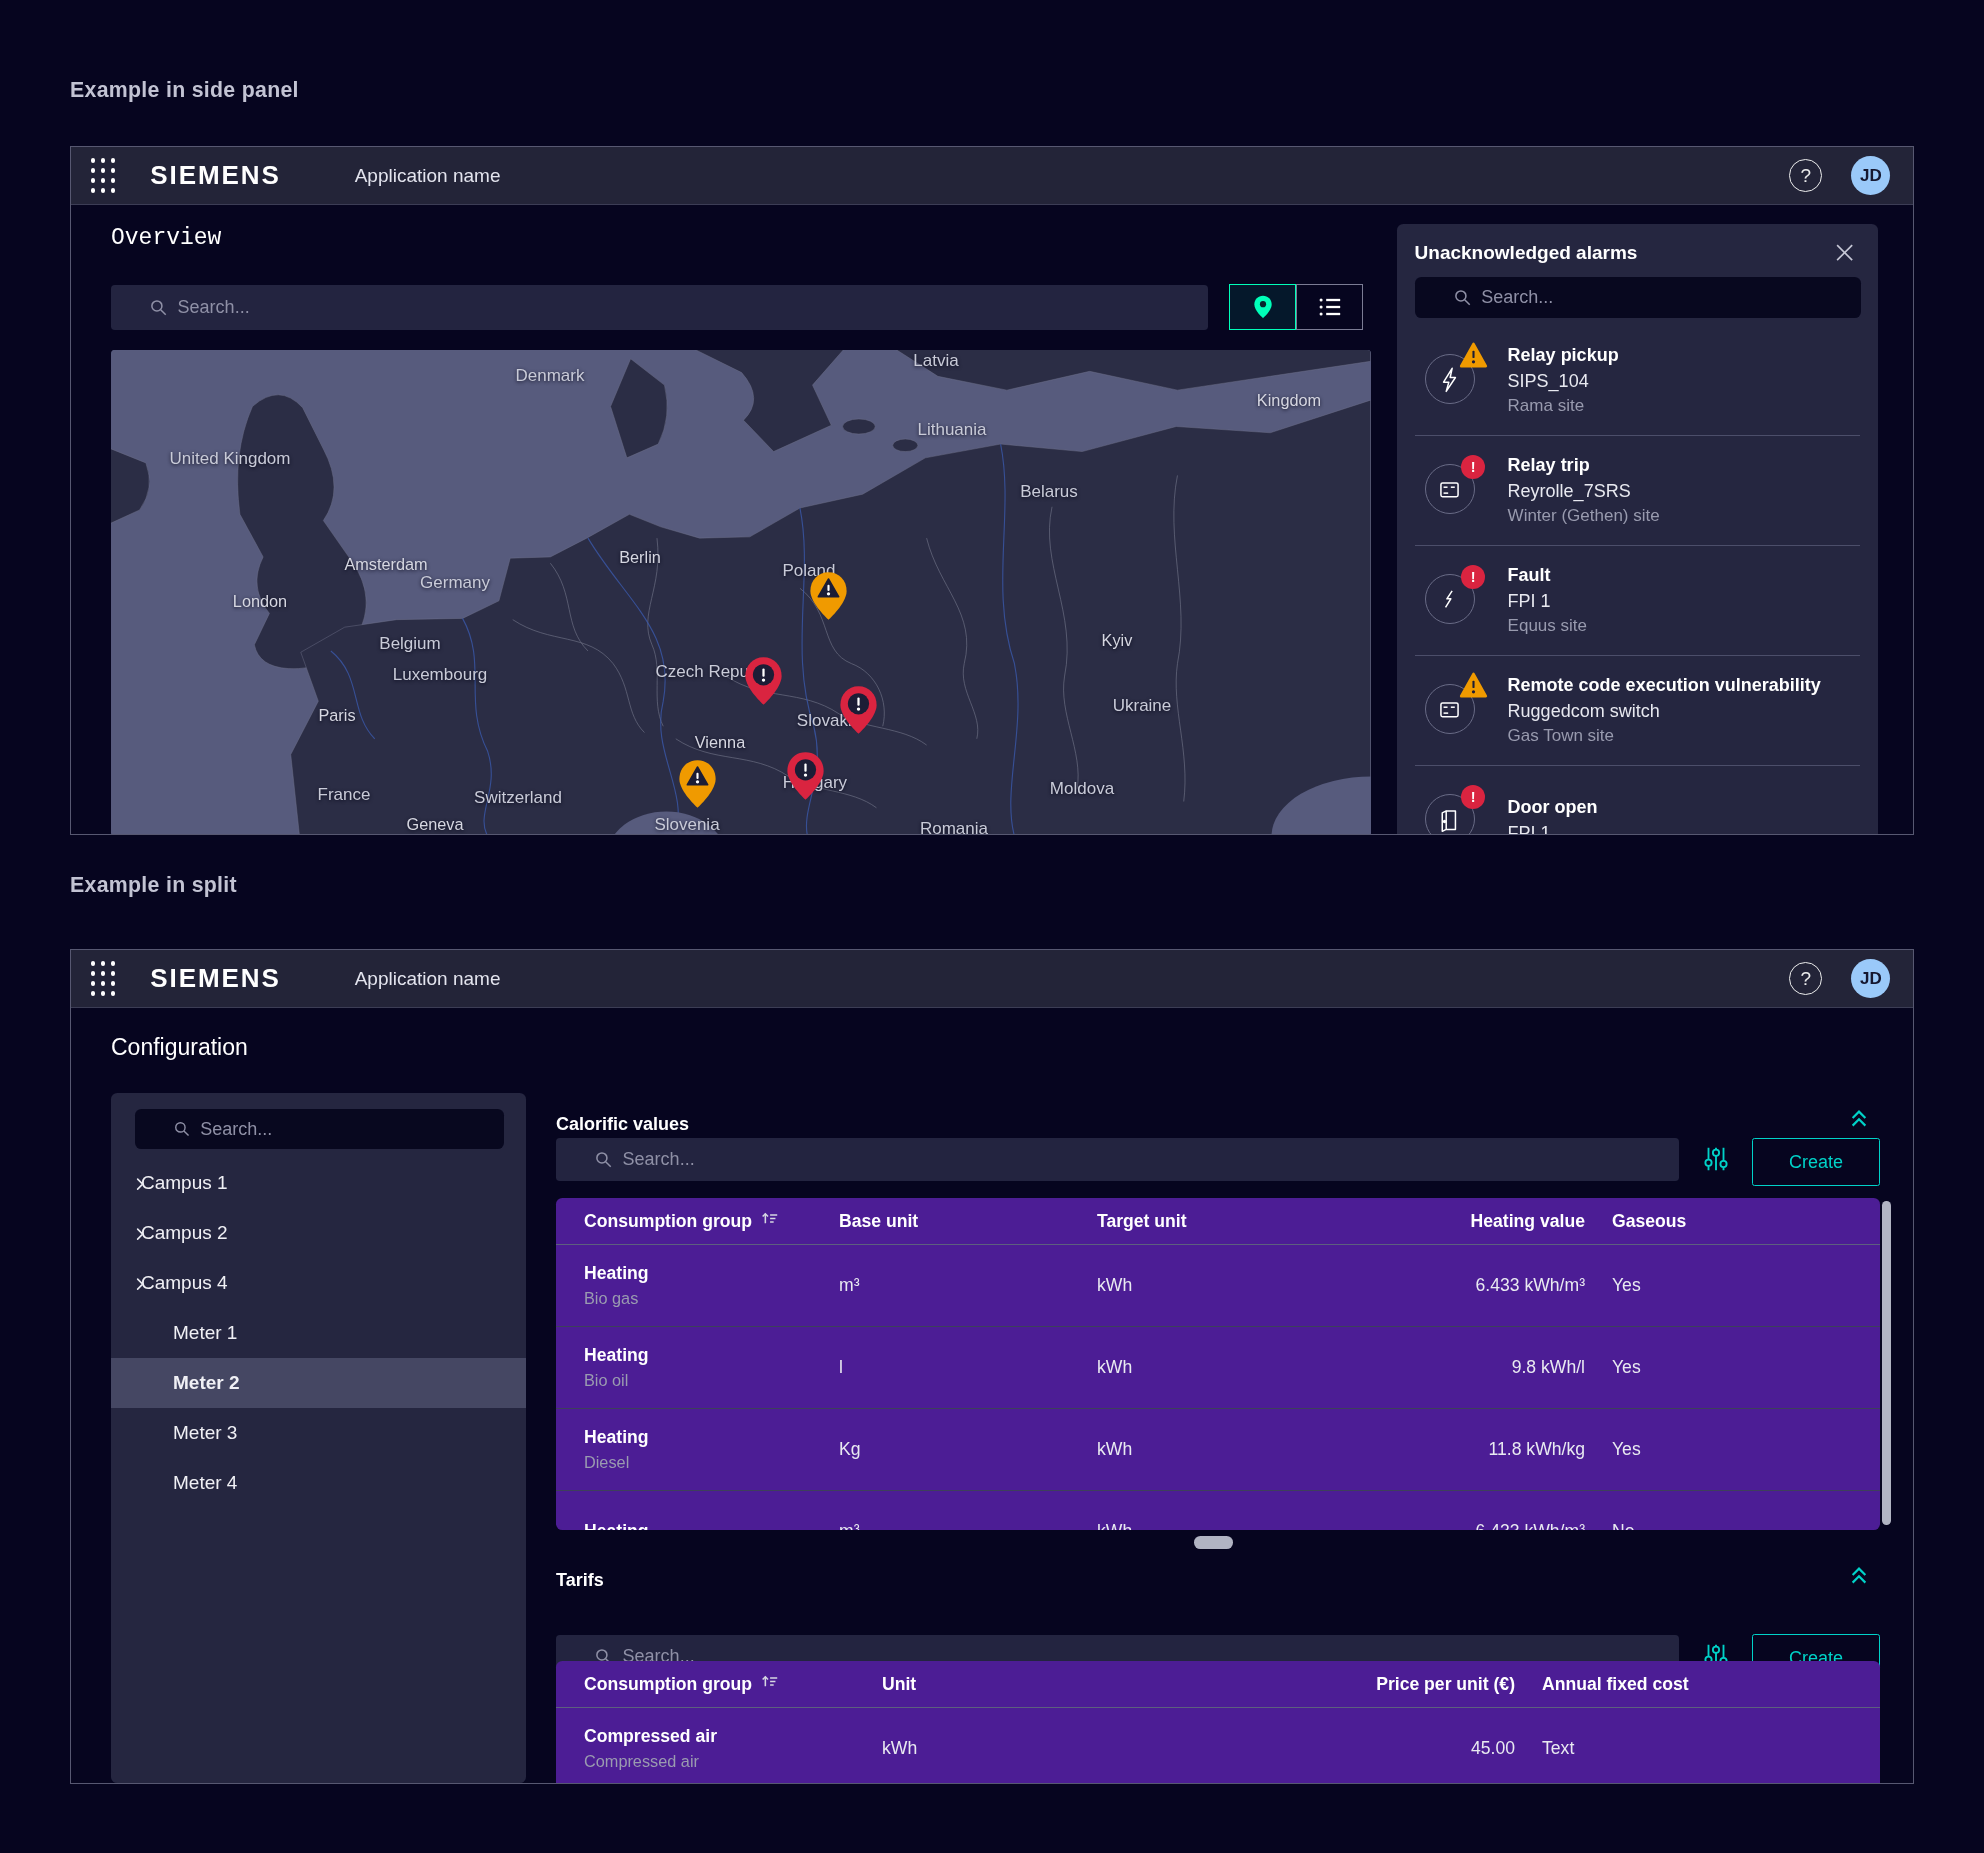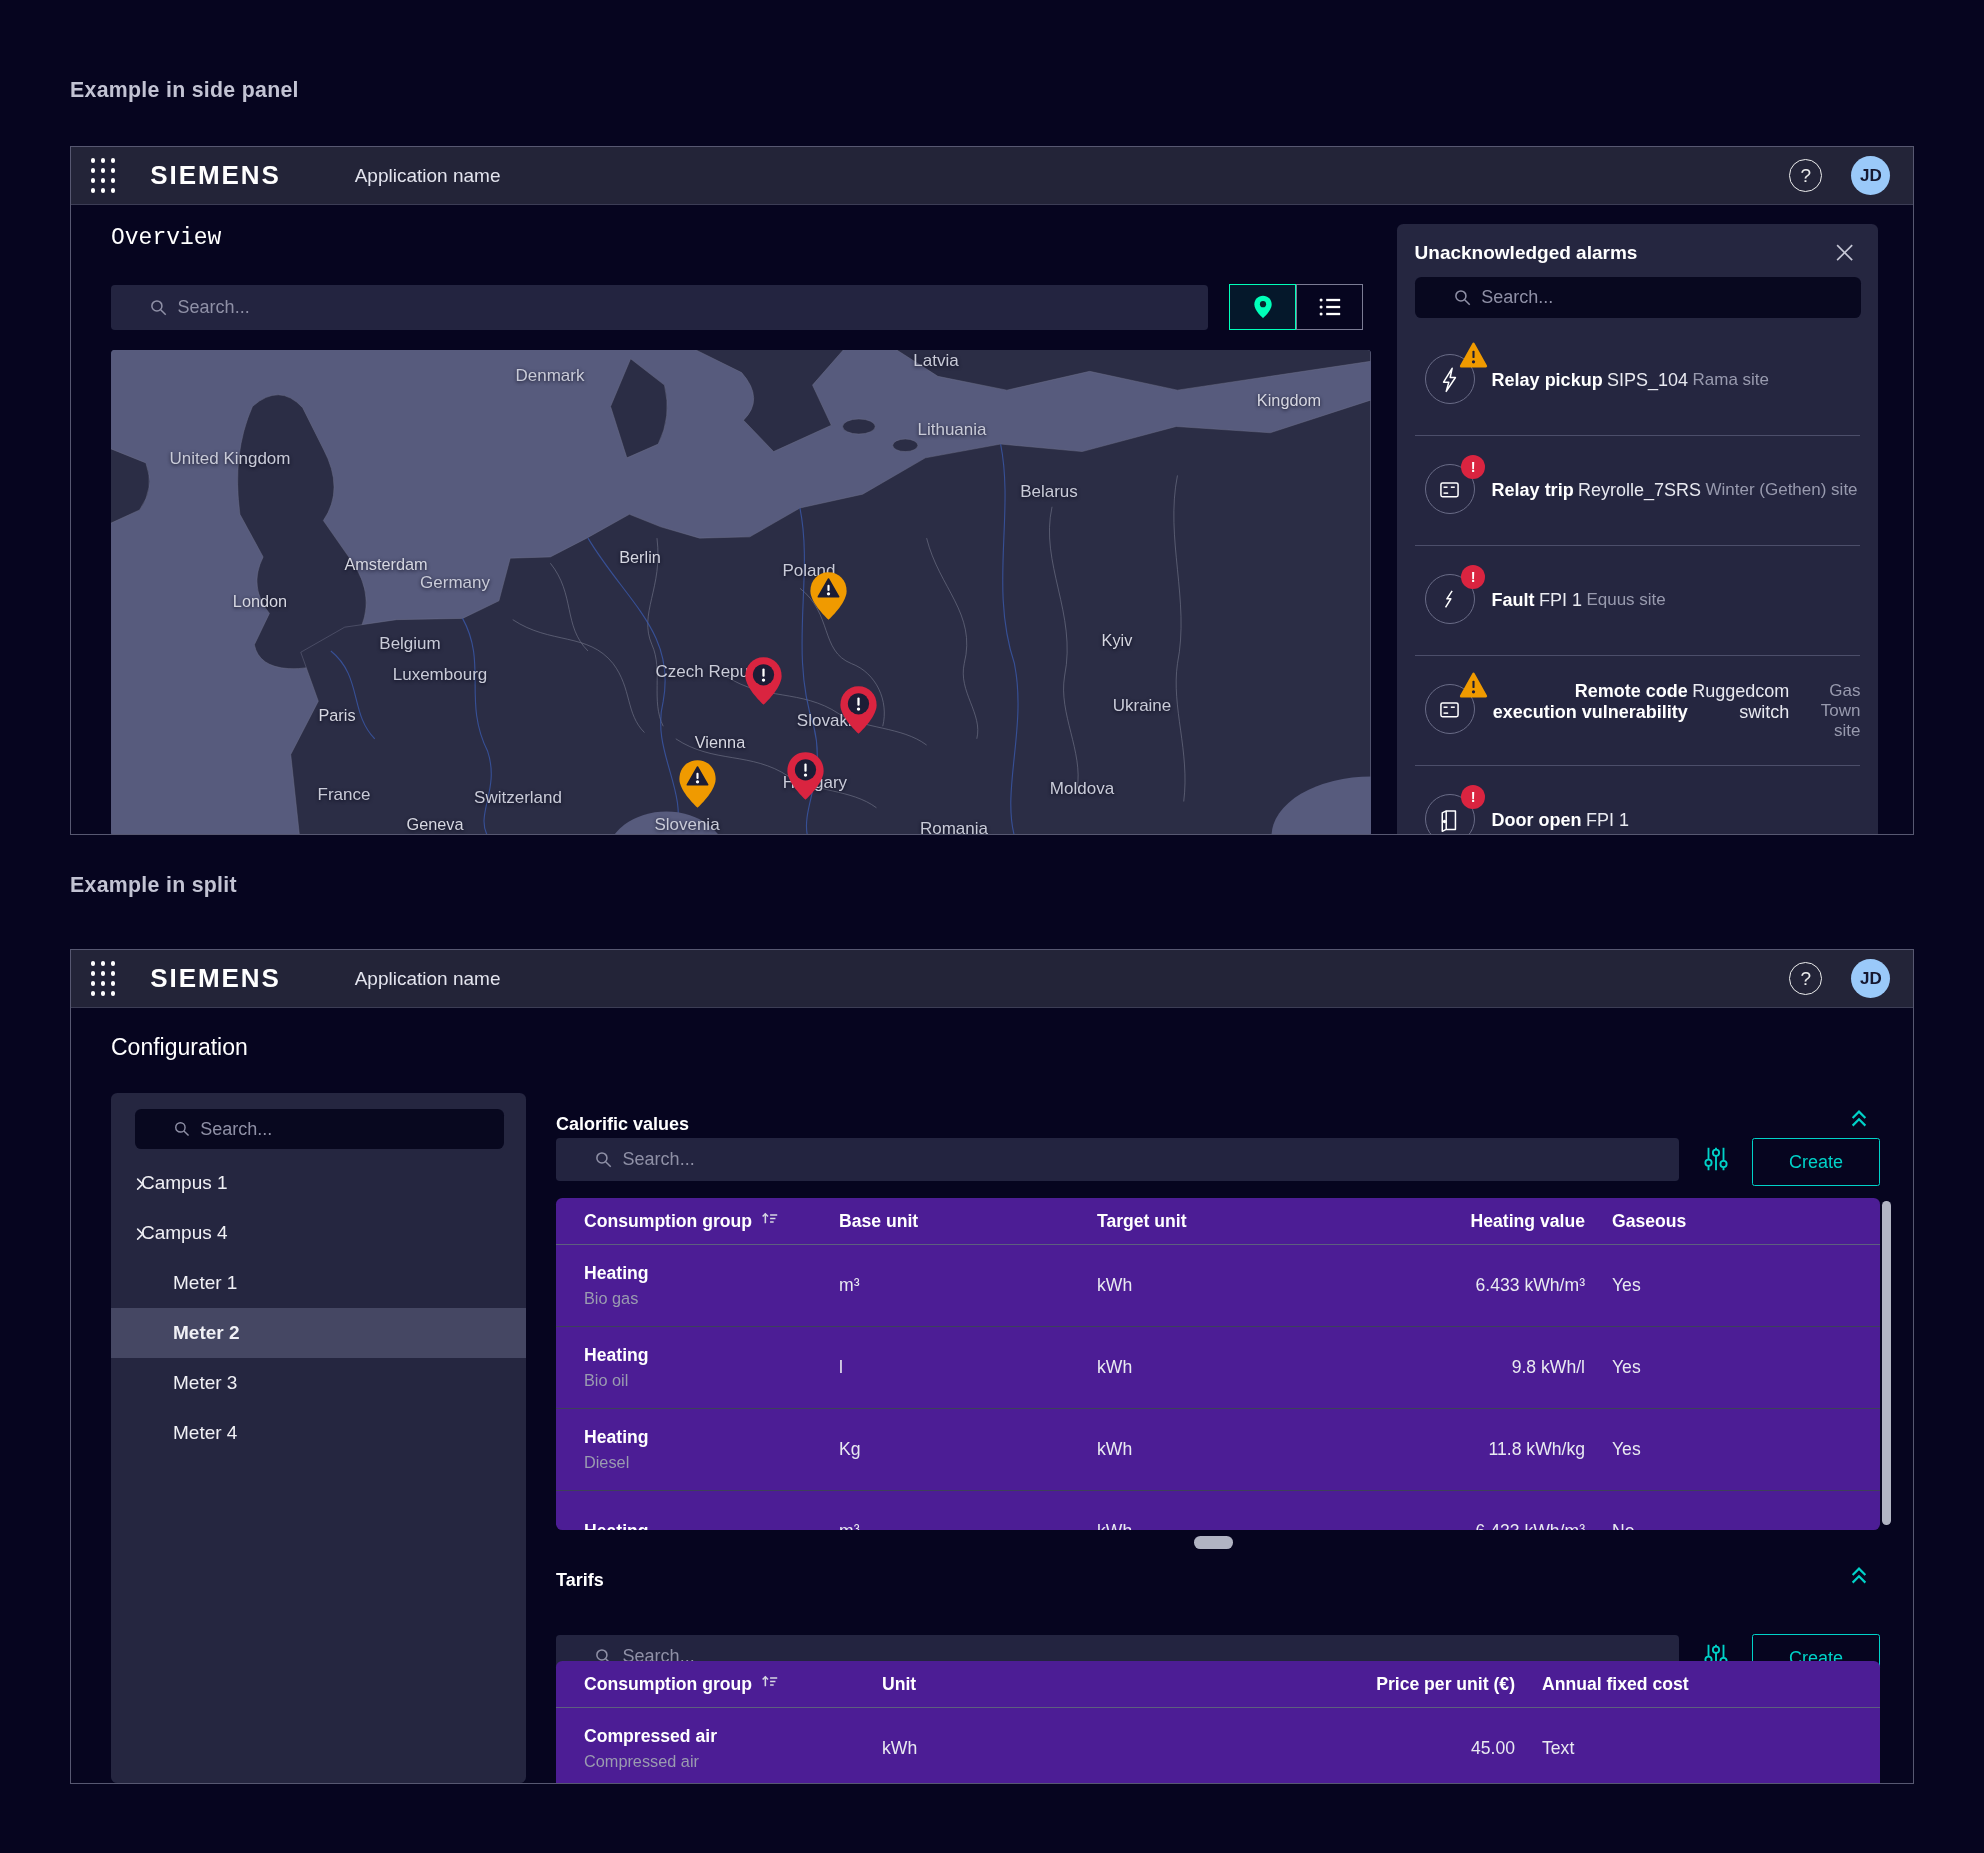--- a/index.html
+++ b/index.html
@@ -55,21 +55,21 @@
   #alarms { position: absolute; left: 1326px; top: 77px; width: 481px; height: 612px; background: #252640; border-radius: 6.3px 6.3px 0 0; }
   #alarms-title { position: absolute; left: 17.6px; top: 17.6px; font-size: 19px; font-weight: 700; color: #fff; }
   #alarm-close { position: absolute; right: 19px; top: 15px; width: 28px; height: 28px; display: flex; align-items: center; justify-content: center; cursor: pointer; }
   #al-search { left: 17.6px; top: 53px; width: 446px; height: 41px; }
   #alarm-list { position: absolute; left: 17.6px; right: 17.6px; top: 102px; bottom: 0; overflow: hidden; }
   .alarm-item { height: 110px; display: flex; align-items: center; border-bottom: 1.3px solid #4c4e6a; cursor: pointer; }
   .alarm-ic { position: relative; width: 53px; height: 53px; margin-left: 10px; flex: 0 0 auto; }
   .alarm-circle { width: 50px; height: 50px; border-radius: 50%; border: 1.3px solid #696b86; display: flex; align-items: center; justify-content: center; }
   .badge-error { position: absolute; right: -7.5px; top: -8.8px; width: 24px; height: 24px; border-radius: 50%; background: #DA2440; color: #fff; font-weight: 700; font-size: 14.4px; display: flex; align-items: center; justify-content: center; }
   .badge-warning { position: absolute; right: -10px; top: -12.5px; width: 29px; height: 26px; }
-  .alarm-texts { margin-left: 14px; display: flex; flex-direction: row; gap: 4.4px; text-align: right; }
+  .alarm-texts { margin-left: 30px; display: flex; flex-direction: column; gap: 4.4px; }
   .alarm-title  { font-size: 18px; font-weight: 700; color: #fff; }
   .alarm-device { font-size: 18px; color: #e8e9f0; }
   .alarm-site   { font-size: 17px; color: #989aae; }
 
   
   #tree { position: absolute; left: 40px; top: 143px; width: 415px; height: 690px; background: #252640; border-radius: 6.3px; overflow: hidden; }
   #tree-search { left: 24px; top: 16.3px; width: 369px; height: 40px; }
   #tree-list { position: absolute; left: 0; top: 65px; width: 100%; }
   .tree-item { position: relative; height: 50px; display: flex; align-items: center; font-size: 19px; color: #f0f0f5; cursor: pointer; }
   .tree-item .chev { position: absolute; left: 21.3px; top: 17px; }
@@ -417,20 +417,26 @@
           <div class="tree-item">
             <span class="chev"><svg width="16.3" height="16.3" viewBox="0 0 26 26" fill="none" stroke="#e8e9f0" stroke-width="2.6" stroke-linecap="round" stroke-linejoin="round">
                 <path d="M9,5 L17,13 L9,21"></path>
               </svg></span>
             <span class="lbl0">Campus 1</span>
           </div>
           <div class="tree-item">
             <span class="chev"><svg width="16.3" height="16.3" viewBox="0 0 26 26" fill="none" stroke="#e8e9f0" stroke-width="2.6" stroke-linecap="round" stroke-linejoin="round">
                 <path d="M9,5 L17,13 L9,21"></path>
               </svg></span>
+            <span class="lbl0">Campus 2</span>
+          </div>
+          <div class="tree-item">
+            <span class="chev"><svg width="16.3" height="16.3" viewBox="0 0 26 26" fill="none" stroke="#e8e9f0" stroke-width="2.6" stroke-linecap="round" stroke-linejoin="round">
+                <path d="M9,5 L17,13 L9,21"></path>
+              </svg></span>
             <span class="lbl0">Campus 4</span>
           </div>
           <div class="tree-item">
             <span class="lbl1">Meter 1</span>
           </div>
           <div class="tree-item selected">
             <span class="lbl1">Meter 2</span>
           </div>
           <div class="tree-item">
             <span class="lbl1">Meter 3</span>

